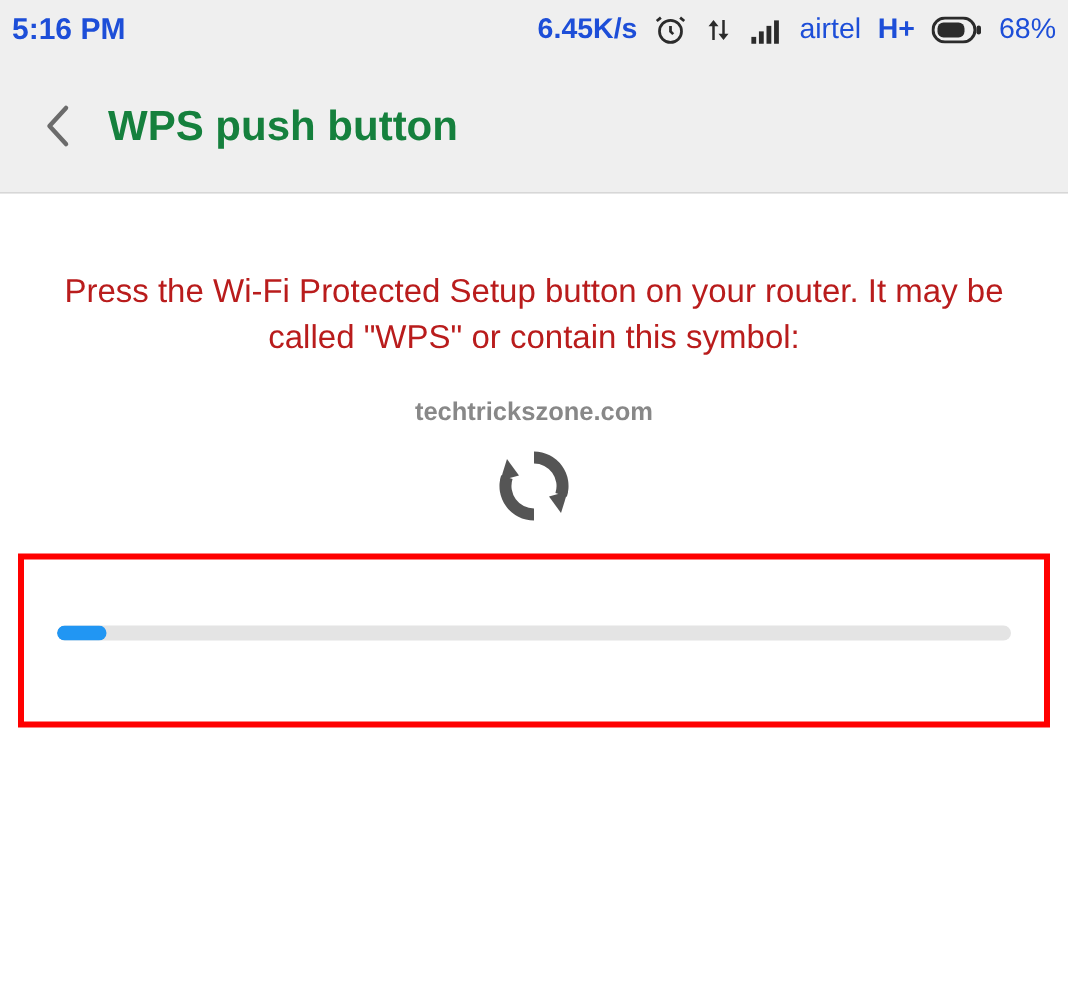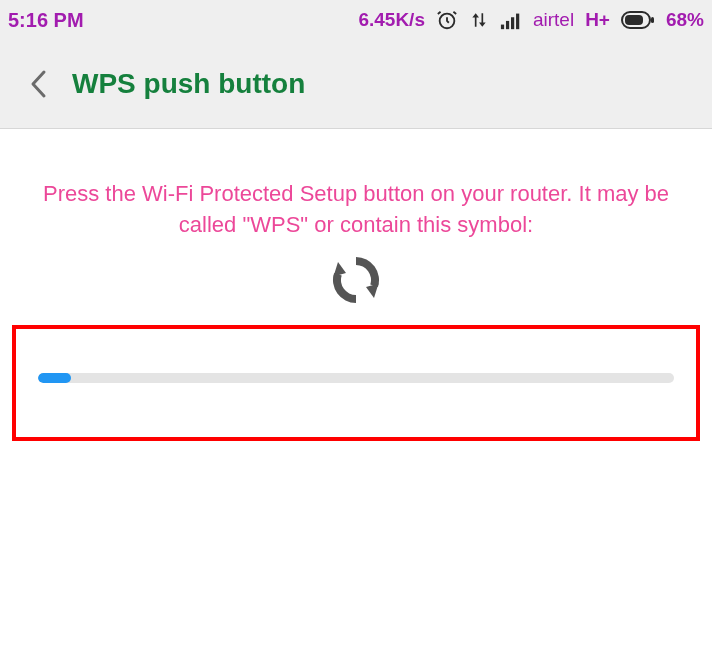--- a/index.html
+++ b/index.html
@@ -11,33 +11,33 @@
       color: #000;
     }
     .statusbar {
       height: 40px;
       background: #efefef;
       display: flex;
       align-items: center;
       padding: 0 8px;
       font-size: 20px;
       font-weight: 600;
-      color: #a21caf;
+      color: #1d4ed8;
     }
     .statusbar .sb-right {
       margin-left: auto;
       display: flex;
       align-items: center;
       gap: 11px;
     }
     .statusbar svg { display: block; }
     .sb-speed { font-size: 19px; font-weight: 600; }
     .sb-carrier { font-size: 19px; font-weight: 500; }
     .sb-hp { font-size: 19px; font-weight: 600; }
-    .sb-bat { font-size: 19px; font-weight: 700; }
+    .sb-bat { font-size: 19px; font-weight: 400; }
     .header {
       height: 89px;
       background: #efefef;
       border-bottom: 1px solid #d7d7d7;
       display: flex;
       align-items: center;
       padding: 0 18px;
     }
     .back-btn {
       width: 40px;
@@ -53,21 +53,21 @@
       margin-left: 14px;
       color: #15803d;
     }
     .content {
       padding: 50px 40px 0 40px;
       text-align: center;
     }
     .instruction {
       font-size: 22px;
       line-height: 1.4;
-      color: #ec4899;
+      color: #b91c1c;
     }
     .watermark {
       font-size: 17px;
       font-weight: 600;
       color: #888;
       margin-top: 24px;
     }
     .wps-symbol {
       margin: 10px auto 16px;
       width: 58px;
@@ -135,20 +135,21 @@
   <div class="back-btn">
     <svg width="18" height="30" viewBox="0 0 18 30" fill="none" stroke="#6b6b6b" stroke-width="3" stroke-linecap="round" stroke-linejoin="round">
       <polyline points="15,3 4,15 15,27"></polyline>
     </svg>
   </div>
   <div class="title">WPS push button</div>
 </div>
 
 <div class="content">
   <div class="instruction">Press the Wi-Fi Protected Setup button on your router. It may be called "WPS" or contain this symbol:</div>
+  <div class="watermark">techtrickszone.com</div>
   <div class="wps-symbol">
     <svg width="58" height="58" viewBox="0 0 58 58" fill="#555">
       <path d="M29 6 a23 23 0 0 1 21.9 30.1 l-7.6-2.5 A15 15 0 0 0 29 14 z"></path>
       <polygon points="51.5,32.5 47,47 39,36"></polygon>
       <path d="M29 52 a23 23 0 0 1 -21.9-30.1 l7.6 2.5 A15 15 0 0 0 29 44 z"></path>
       <polygon points="6.5,25.5 11,11 19,22"></polygon>
     </svg>
   </div>
 </div>
 

